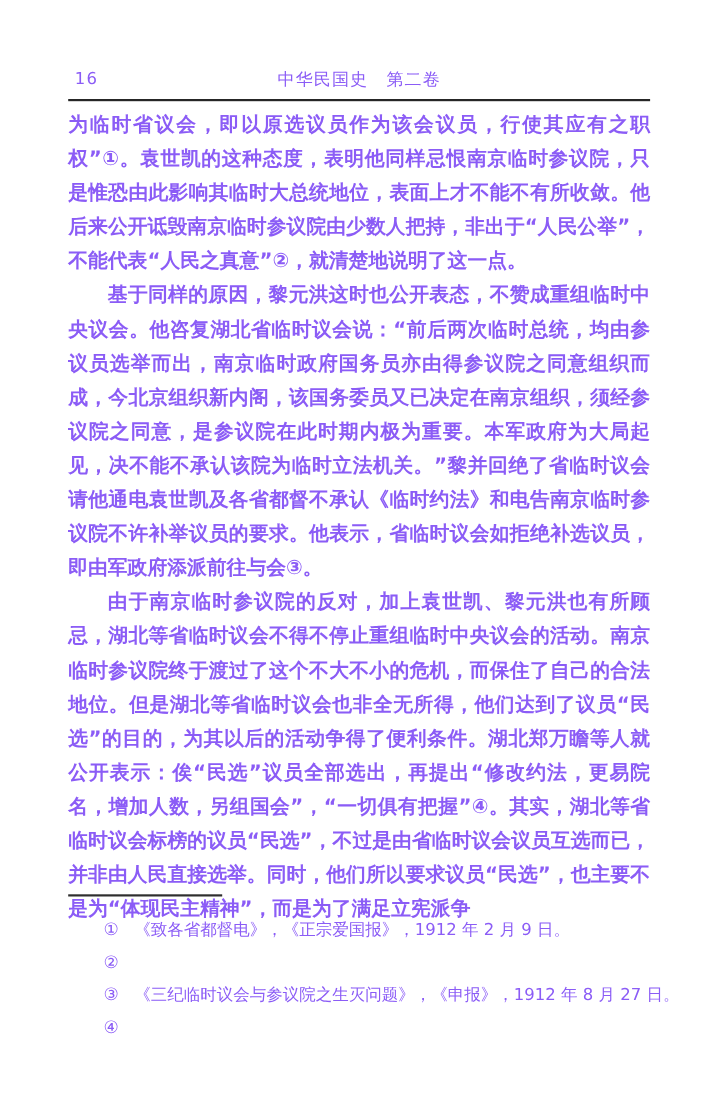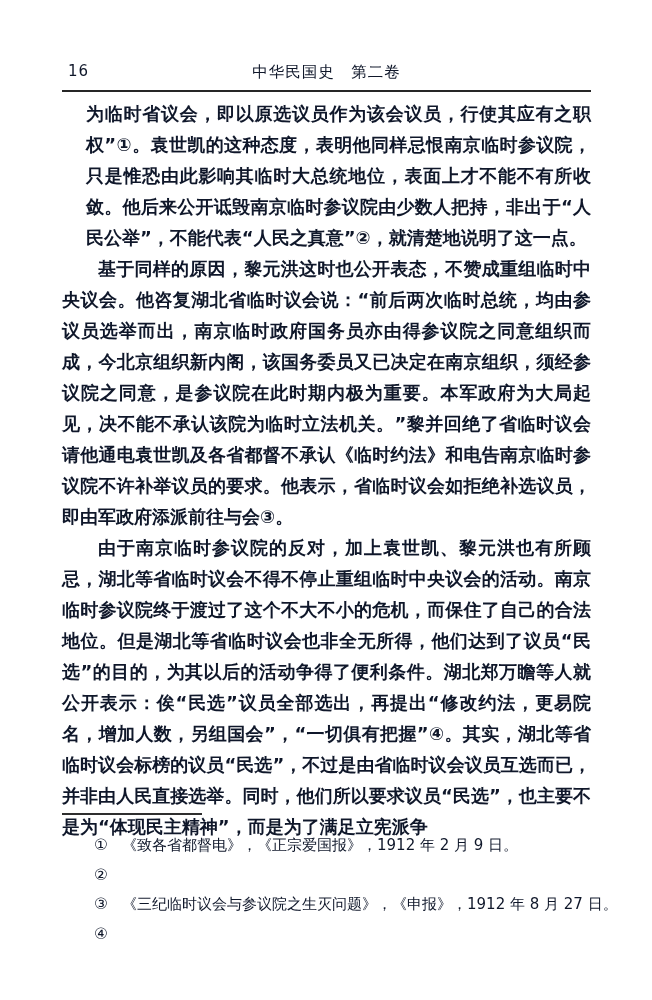--- a/index.html
+++ b/index.html
@@ -5,21 +5,21 @@
   html, body {
     margin: 0;
     padding: 0;
     background: #ffffff;
   }
   .page {
     position: relative;
     width: 652px;
     height: 1000px;
     background: #ffffff;
-    color: #0f172a;
+    color: #8b5cf6;
     font-family: "DejaVu Sans", sans-serif;
     overflow: hidden;
     box-sizing: border-box;
   }
   
   .running-head {
     position: absolute;
     top: 61px;
     left: 62px;
     width: 529px;
@@ -60,21 +60,20 @@
     text-align: justify;
     font-weight: 600;
     word-break: break-all;
   }
   .body-text p {
     margin: 0;
     text-indent: 2em;
   }
   .body-text p.no-indent {
     text-indent: 0;
-    margin-left: 24px;
   }
   
   .footnotes {
     position: absolute;
     left: 62px;
     top: 813px;
     width: 529px;
   }
   .fn-rule {
     width: 140px;

